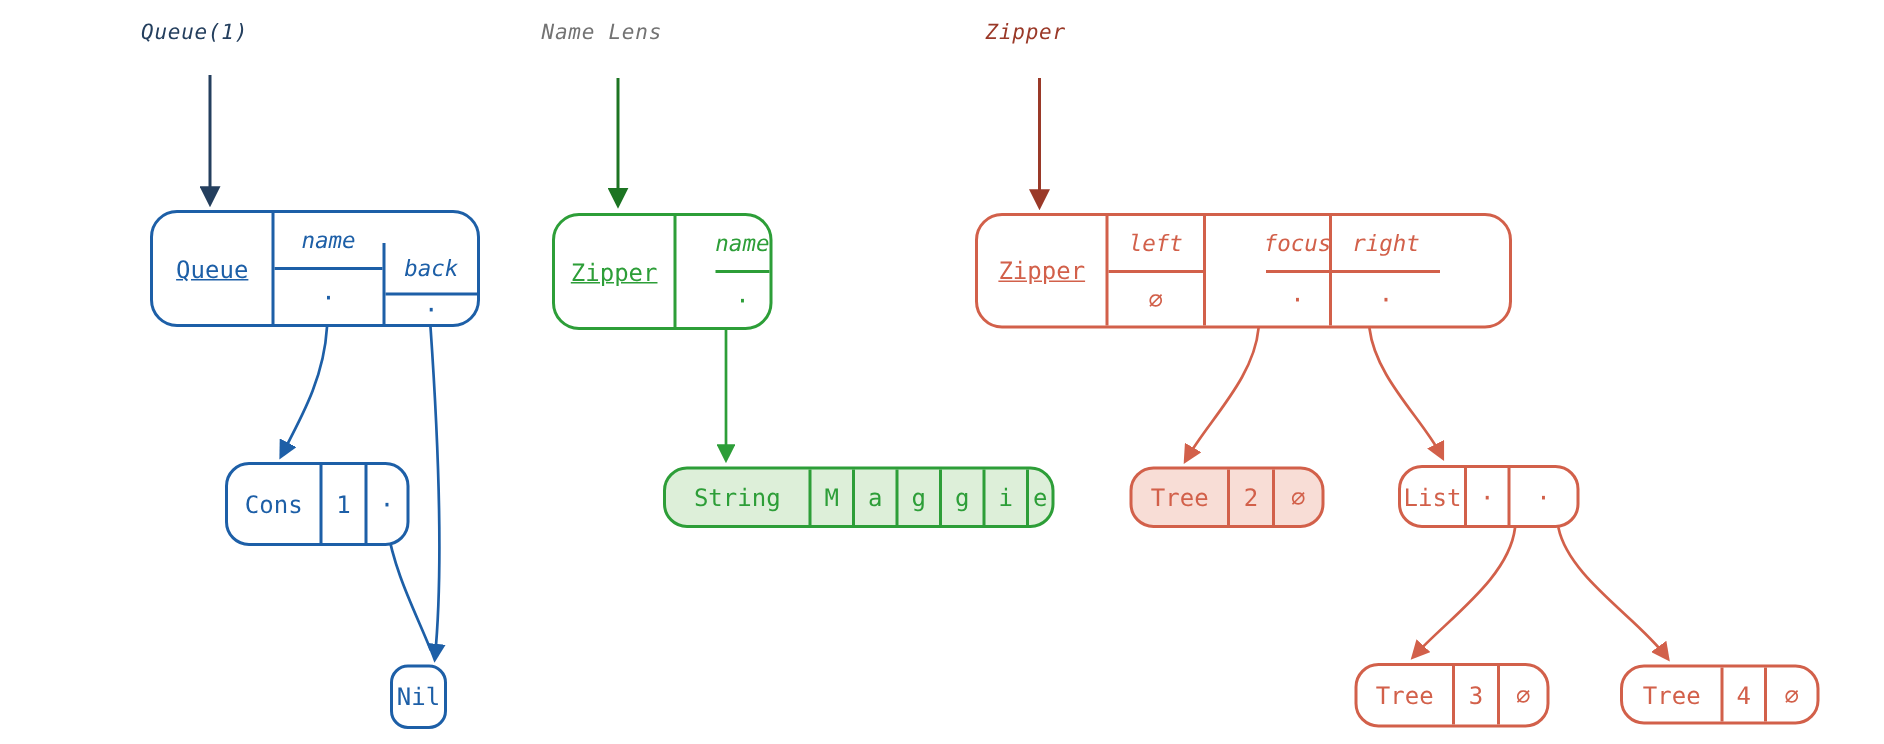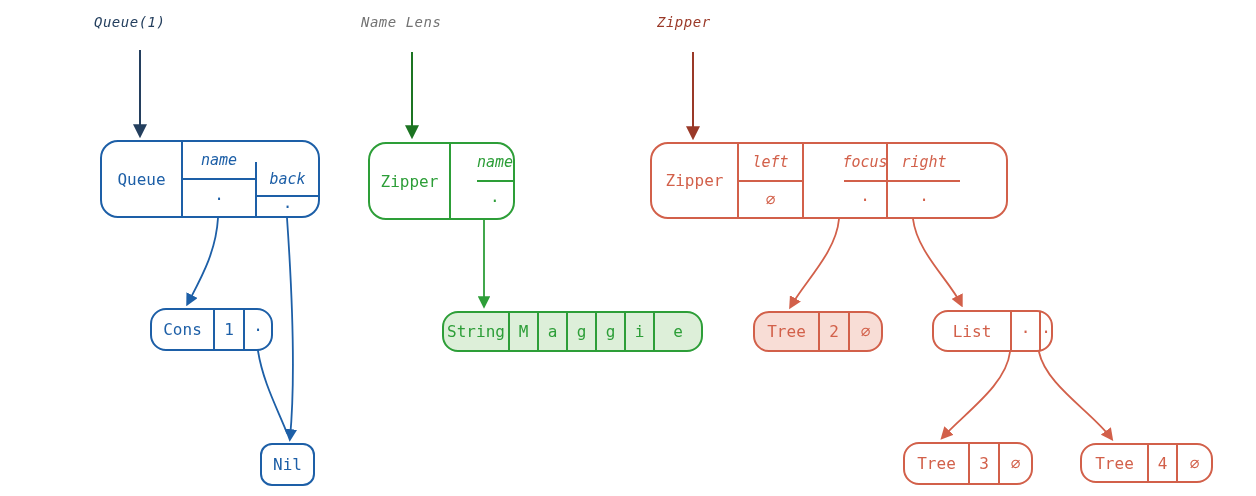--- a/index.html
+++ b/index.html
@@ -8,21 +8,21 @@
     font-family:"DejaVu Sans Mono","Liberation Mono",monospace;overflow:hidden;
   }
   .arrows{position:absolute;left:0;top:0;}
   .label{
     position:absolute;font-style:italic;font-size:14px;letter-spacing:.5px;white-space:pre;
   }
   .record{
     position:absolute;display:flex;border:2px solid;border-radius:18px;
     background:#ffffff;box-sizing:border-box;font-size:16px;
   }
-  .record .tag{display:flex;align-items:center;justify-content:center;}
+  .record .tag{display:flex;align-items:center;justify-content:center;text-decoration:underline;}
   .col{display:flex;flex-direction:column;border-left:2px solid;box-sizing:border-box;}
   .fname{height:36px;display:flex;align-items:center;justify-content:center;font-style:italic;font-size:15px;}
   .fval{flex:1;border-top:2px solid;display:flex;align-items:center;justify-content:center;font-size:16px;}
   .cellbox{
     position:absolute;display:flex;border:2px solid;border-radius:16px;
     background:#ffffff;box-sizing:border-box;font-size:16px;
   }
   .cell{display:flex;align-items:center;justify-content:center;box-sizing:border-box;}
   .cell + .cell{border-left:2px solid;}
   .small-rad{border-radius:12px;}
@@ -80,42 +80,42 @@
     <div class="col" style="width:74px;">
       <div class="fname">name</div>
       <div class="fval">·</div>
     </div>
     <div class="col" style="flex:1;margin-top:20px;">
       <div class="fname">back</div>
       <div class="fval">·</div>
     </div>
   </div>
 
-  <div class="cellbox blue" style="left:150px;top:308px;width:123px;height:43px;">
+  <div class="cellbox blue" style="left:150px;top:308px;width:123px;height:56px;">
     <div class="cell" style="width:61px;">Cons</div>
     <div class="cell" style="width:30px;">1</div>
     <div class="cell" style="flex:1;">·</div>
   </div>
 
-  <div class="cellbox blue small-rad" style="left:260px;top:443px;width:55px;height:43px;">
+  <div class="cellbox blue small-rad" style="left:260px;top:443px;width:38px;height:43px;">
     <div class="cell" style="flex:1;">Nil</div>
   </div>
 
   <div class="label green-dark" style="left:361px;top:14px;">Name Lens</div>
 
   <div class="record green" style="left:368px;top:142px;width:147px;height:78px;">
     <div class="tag" style="width:83px;">Zipper</div>
     <div class="col" style="flex:1;padding-left:26px;">
       <div class="fname">name</div>
       <div class="fval">·</div>
     </div>
   </div>
 
   <div class="cellbox green" style="left:442px;top:311px;width:261px;height:41px;background:#ddefd9;">
-    <div class="cell" style="width:64px;">String</div>
+    <div class="cell" style="width:95px;">String</div>
     <div class="cell" style="width:29px;">M</div>
     <div class="cell" style="width:29px;">a</div>
     <div class="cell" style="width:29px;">g</div>
     <div class="cell" style="width:29px;">g</div>
     <div class="cell" style="width:29px;">i</div>
     <div class="cell" style="flex:1;">e</div>
   </div>
 
   <div class="label red-dark" style="left:657px;top:14px;">Zipper</div>
 
@@ -135,21 +135,21 @@
     </div>
   </div>
 
   <div class="cellbox red" style="left:753px;top:311px;width:130px;height:41px;background:#f8ddd6;">
     <div class="cell" style="width:63px;">Tree</div>
     <div class="cell" style="width:30px;">2</div>
     <div class="cell" style="flex:1;">∅</div>
   </div>
 
   <div class="cellbox red" style="left:932px;top:310px;width:121px;height:42px;">
-    <div class="cell" style="width:76px;">List</div>
+    <div class="cell" style="width:42px;">List</div>
     <div class="cell" style="width:29px;">·</div>
     <div class="cell" style="flex:1;">·</div>
   </div>
 
   <div class="cellbox red" style="left:903px;top:442px;width:130px;height:43px;">
     <div class="cell" style="width:63px;">Tree</div>
     <div class="cell" style="width:30px;">3</div>
     <div class="cell" style="flex:1;">∅</div>
   </div>
 

